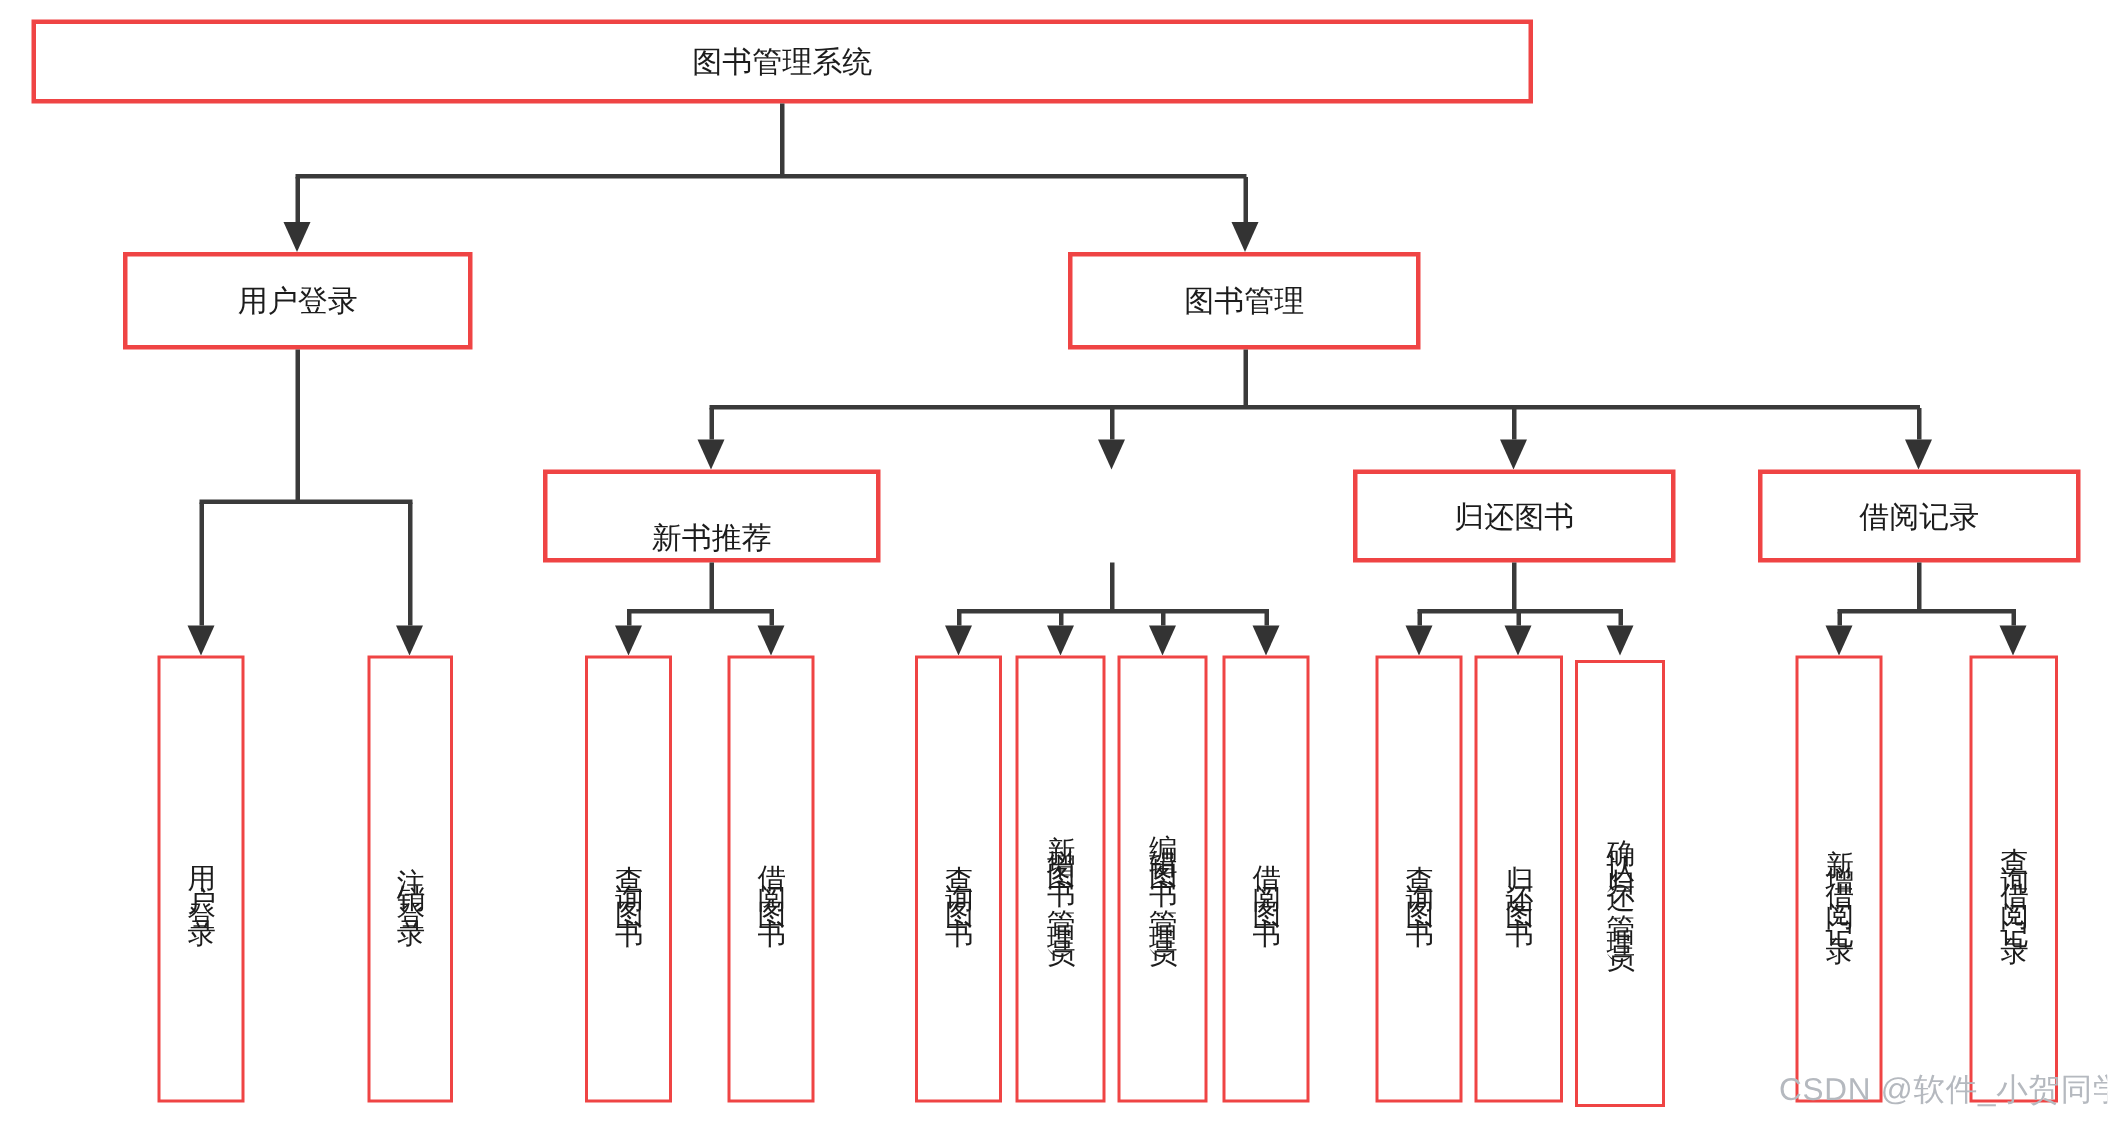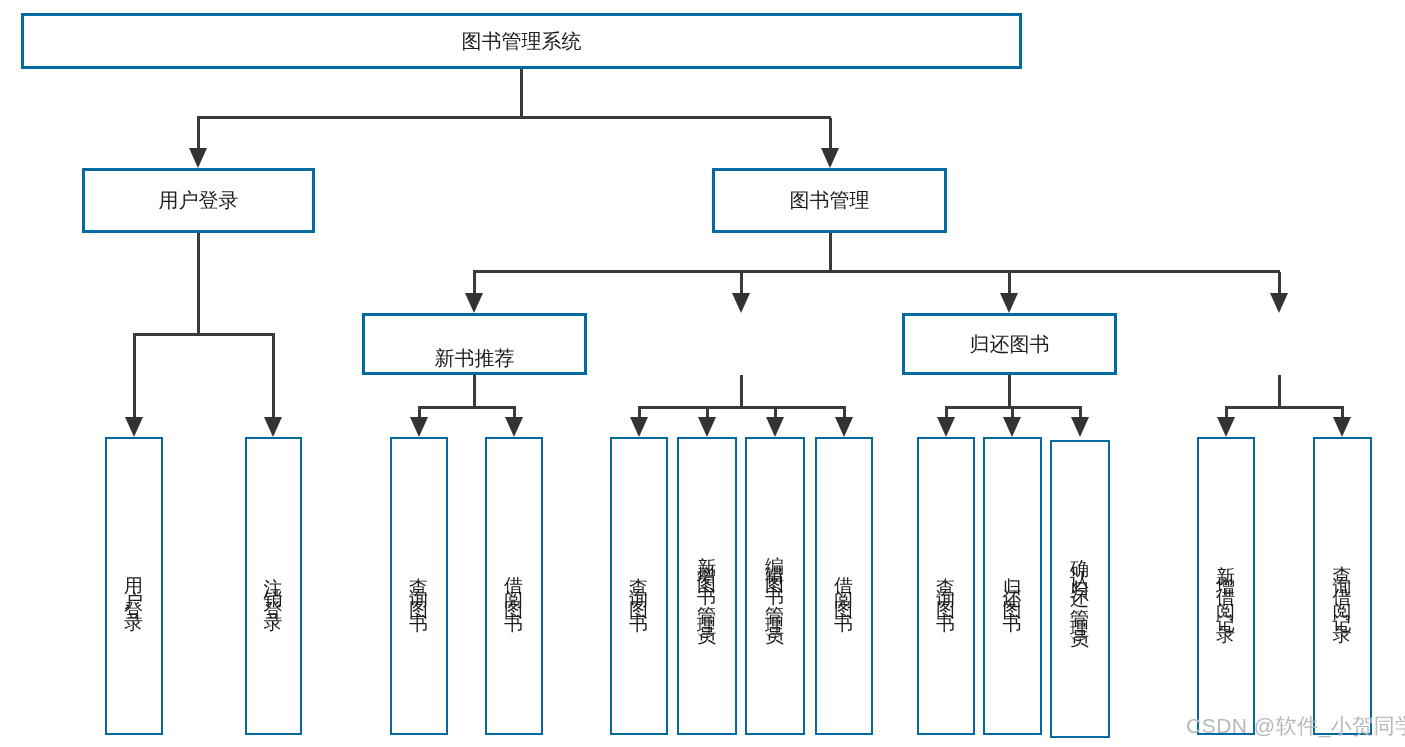--- a/index.html
+++ b/index.html
@@ -2,21 +2,21 @@
 <html><head>
 <meta charset="utf-8">
 <style>
   html,body{margin:0;padding:0;background:#ffffff;}
   .canvas{
     position:relative;width:1405px;height:747px;background:#ffffff;
     font-family:"Liberation Sans","DejaVu Sans",sans-serif;overflow:hidden;color:#1c1c1c;
   }
   .box{
     position:absolute;box-sizing:border-box;background:#ffffff;
-    border:3px solid #0369a1;display:flex;align-items:center;justify-content:center;
+    border:3px solid #ef4444;display:flex;align-items:center;justify-content:center;
   }
   .root-box{font-size:20px;}
   .h-box{font-size:20px;}
   .leaf{border-width:2px;}
   .leaf span{
     writing-mode:vertical-rl;text-orientation:mixed;
     font-size:19px;letter-spacing:12px;line-height:1;white-space:nowrap;
   }
   .leaf.tight span{letter-spacing:10px;}
   .hl,.vl{position:absolute;background:#3a3a3a;}
@@ -71,20 +71,23 @@
   <div class="vl" style="left:1007.5px;top:272px;height:21px;"></div>
   <div class="ar" style="left:1000px;top:293px;"></div>
   <div class="vl" style="left:1277.5px;top:272px;height:21px;"></div>
   <div class="ar" style="left:1270px;top:293px;"></div>
 
   <div class="box h-box" style="left:362px;top:313px;width:225px;height:62px;align-items:flex-end;">
     <span>新书推荐</span>
   </div>
   <div class="box h-box" style="left:902px;top:313px;width:215px;height:62px;">
     <span>归还图书</span>
+  </div>
+  <div class="box h-box" style="left:1172px;top:313px;width:215px;height:62px;">
+    <span>借阅记录</span>
   </div>
 
   <div class="vl" style="left:472.5px;top:375px;height:33px;"></div>
   <div class="hl" style="left:417.5px;top:406px;width:98px;"></div>
   <div class="vl" style="left:417.5px;top:408px;height:9px;"></div>
   <div class="ar" style="left:410px;top:417px;"></div>
   <div class="vl" style="left:512.5px;top:408px;height:9px;"></div>
   <div class="ar" style="left:505px;top:417px;"></div>
 
   <div class="vl" style="left:739.5px;top:375px;height:33px;"></div>

